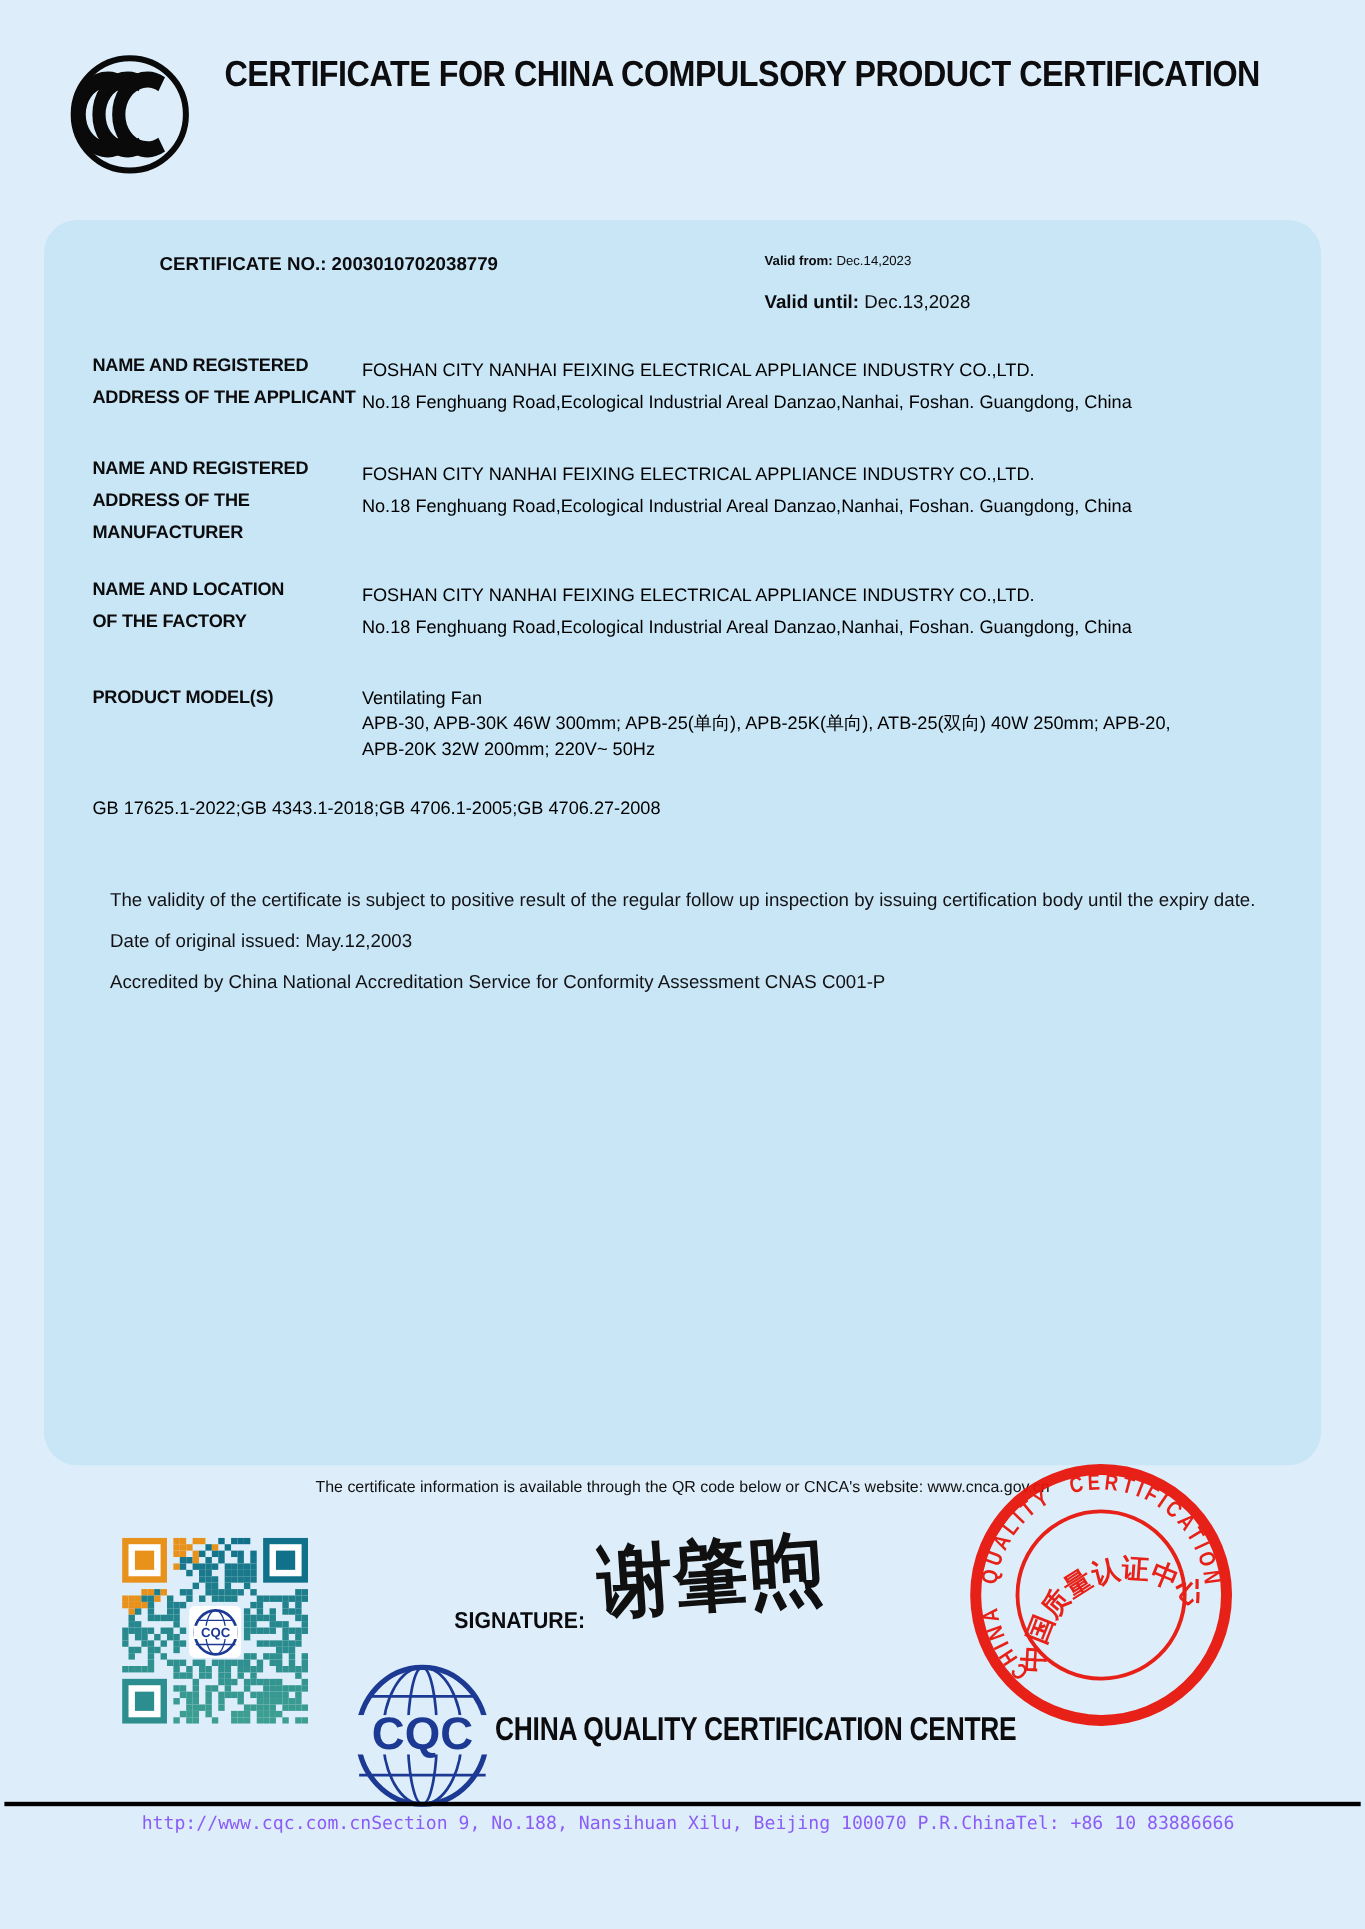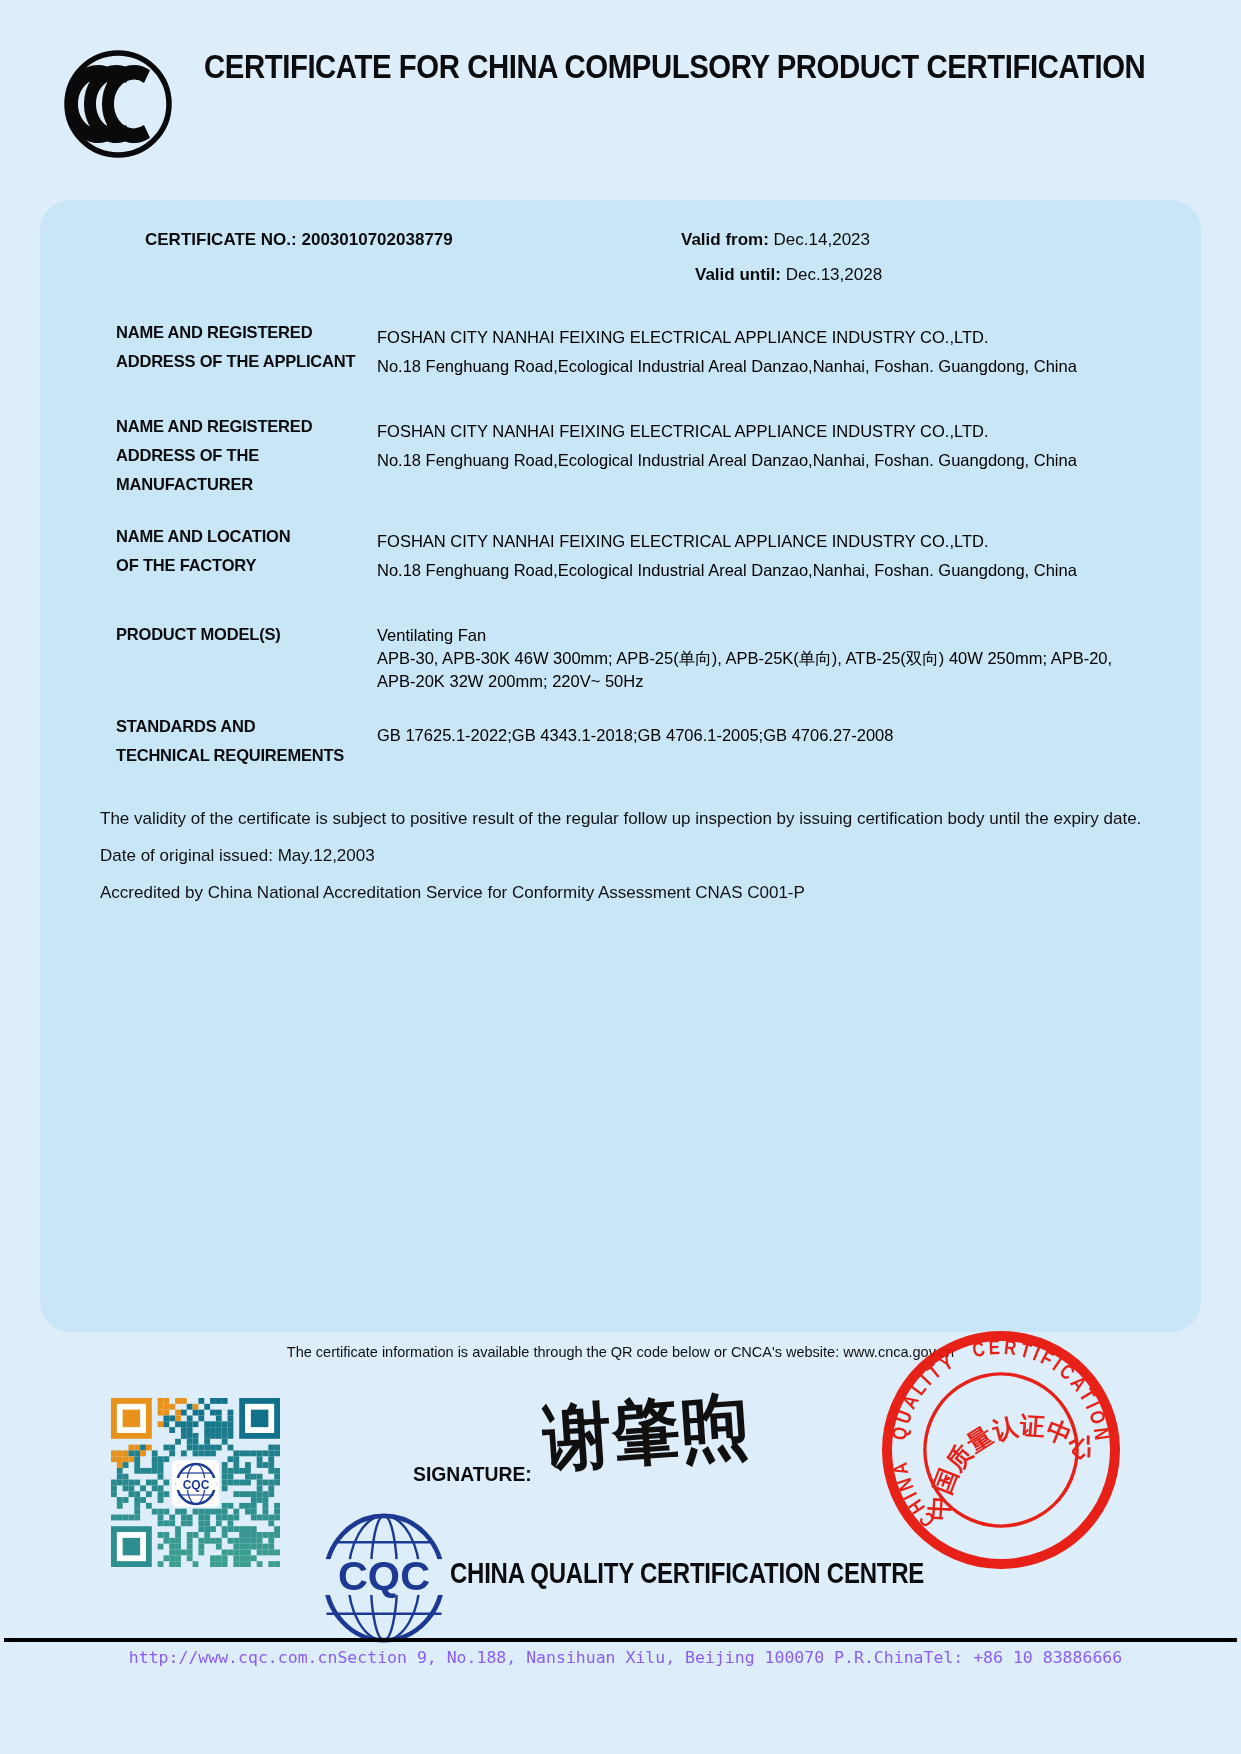--- a/index.html
+++ b/index.html
@@ -9,25 +9,25 @@
   
   .header{position:absolute;top:48px;left:62px;right:40px;height:118px;display:flex;align-items:flex-start;}
   .ccc-logo{flex:0 0 auto;}
   .page-title{margin:0 0 0 30px;font-size:33px;font-weight:800;letter-spacing:-0.5px;white-space:nowrap;
     transform:scaleX(0.89);transform-origin:left center;color:#0d0d0f;}
 
   
   .box{position:absolute;top:200px;left:40px;width:1161px;height:1132px;background:var(--box_bg);border-radius:30px;}
   .abs{position:absolute;}
   .certno{top:30px;left:105px;font-size:17px;font-weight:700;}
-  .valid1{top:30px;left:641px;font-size:17px;}
+  .valid1{top:30px;left:655px;font-size:12px;}
   .valid2{top:65px;left:655px;font-size:17px;}
   .valid1 b,.valid2 b{font-weight:700;}
 
-  .sec{position:absolute;left:76px;right:40px;display:flex;gap:16px;}
+  .sec{position:absolute;left:44px;right:40px;display:flex;}
   .lbl{width:245px;flex:0 0 245px;font-weight:700;font-size:16.5px;line-height:29px;letter-spacing:-0.2px;}
   .val{font-size:16.5px;line-height:29px;padding-top:5px;color:#000000;}
   .val.tight{line-height:23px;padding-top:4px;}
 
   .paras{position:absolute;top:600px;left:60px;width:1046px;font-size:17px;line-height:37px;color:#121215;}
   .paras p{margin:0;}
   .paras p.just{text-align:justify;}
 
   
   .qr-note{position:absolute;top:1344px;left:0;width:100%;text-align:center;font-size:14.5px;color:#111;}
@@ -121,24 +121,20 @@
         <div>PRODUCT MODEL(S)</div>
       </div>
       <div class="val tight">
         <div>Ventilating   Fan</div>
         <div>APB-30, APB-30K 46W 300mm; APB-25(单向), APB-25K(单向), ATB-25(双向) 40W 250mm; APB-20,</div>
         <div>APB-20K   32W 200mm; 220V~ 50Hz</div>
       </div>
     </div>
 
     <div class="sec" style="top:512px">
-      <div class="lbl">
-        <div>STANDARDS AND</div>
-        <div>TECHNICAL REQUIREMENTS</div>
-      </div>
       <div class="val" style="padding-top:9px">
         <div>GB 17625.1-2022;GB 4343.1-2018;GB 4706.1-2005;GB 4706.27-2008</div>
       </div>
     </div>
 
     <div class="paras">
       <p class="just">The validity of the certificate is subject to positive result of the regular follow up inspection by issuing certification body until the expiry date.</p>
       <p>Date of original issued: May.12,2003</p>
       <p>Accredited by China National Accreditation Service for Conformity Assessment CNAS C001-P</p>
     </div>

